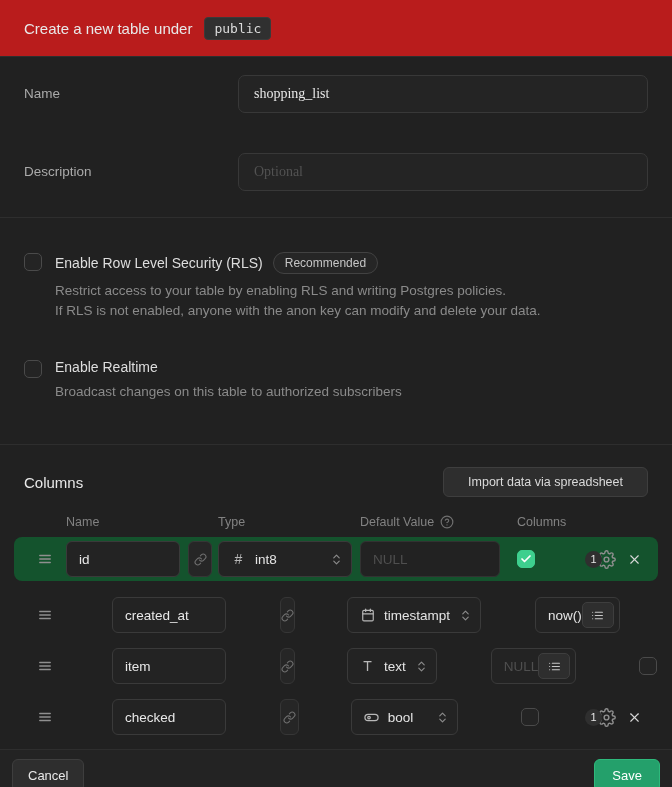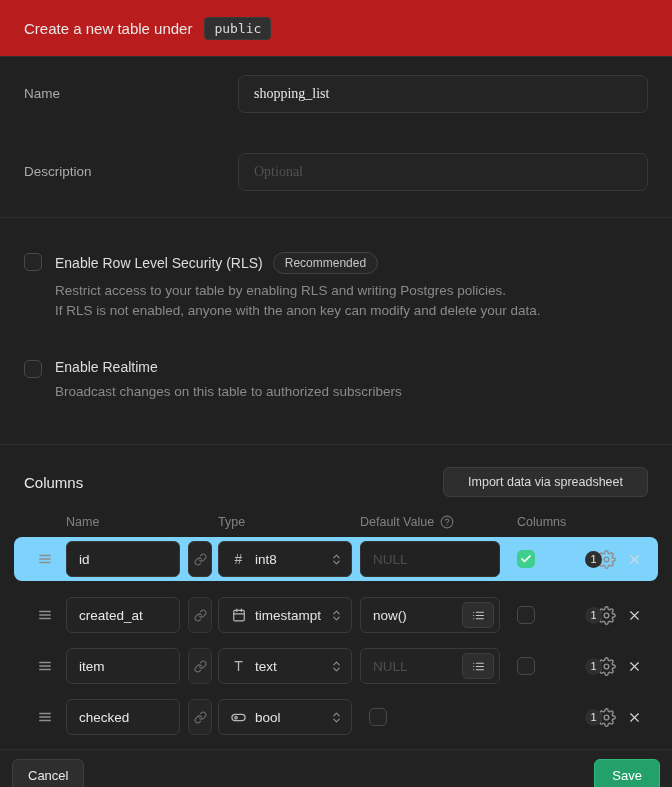--- a/index.html
+++ b/index.html
@@ -49,22 +49,22 @@
 
   .hcell-spacer1 { width:14px; margin-left:24px; }
   .hcell-name { width:114px; margin-left:14px; }
   .hcell-spacer2 { width:24px; margin-left:8px; }
   .hcell-type { width:134px; margin-left:6px; }
   .hcell-default { width:140px; margin-left:8px; display:flex; align-items:center; gap:6px; }
   .hcell-primary { margin-left:17px; }
   .help-icon { color:#707070; display:inline-flex; }
 
   .column-row { display:flex; align-items:center; height:44px; border-radius:8px; }
-  .column-row.highlight { background:#7dd3fc; margin-bottom:12px; }
-  .column-row + .column-row { margin-top:7px; }
+  .column-row.highlight { background:#14532d; margin-bottom:12px; }
+  .column-row + .column-row { margin-top:7px;gap:46px; }
 
   .drag-handle { width:14px; margin-left:24px; color:#8f8f8f; cursor:grab; display:flex; }
   .cell-input { width:114px; margin-left:14px; height:36px; background:#232323; border:1px solid #3a3a3a;
     border-radius:6px; color:#e8e8e8; font-size:13.5px; padding:0 12px; outline:none; font-family:inherit; }
   .cell-input::placeholder { color:#4f4f4f; }
   .fk-btn { width:24px; height:36px; margin-left:8px; background:#262626; border:1px solid #363636; border-radius:6px;
     display:flex; align-items:center; justify-content:center; color:#6f6f6f; cursor:pointer; }
   .type-select { width:134px; margin-left:6px; height:36px; background:#232323; border:1px solid #3a3a3a; border-radius:6px;
     display:flex; align-items:center; padding:0 8px 0 12px; cursor:pointer; gap:9px; }
   .type-icon { color:#b8b8b8; font-size:14px; width:15px; text-align:center; flex:0 0 15px; display:flex; justify-content:center; }

